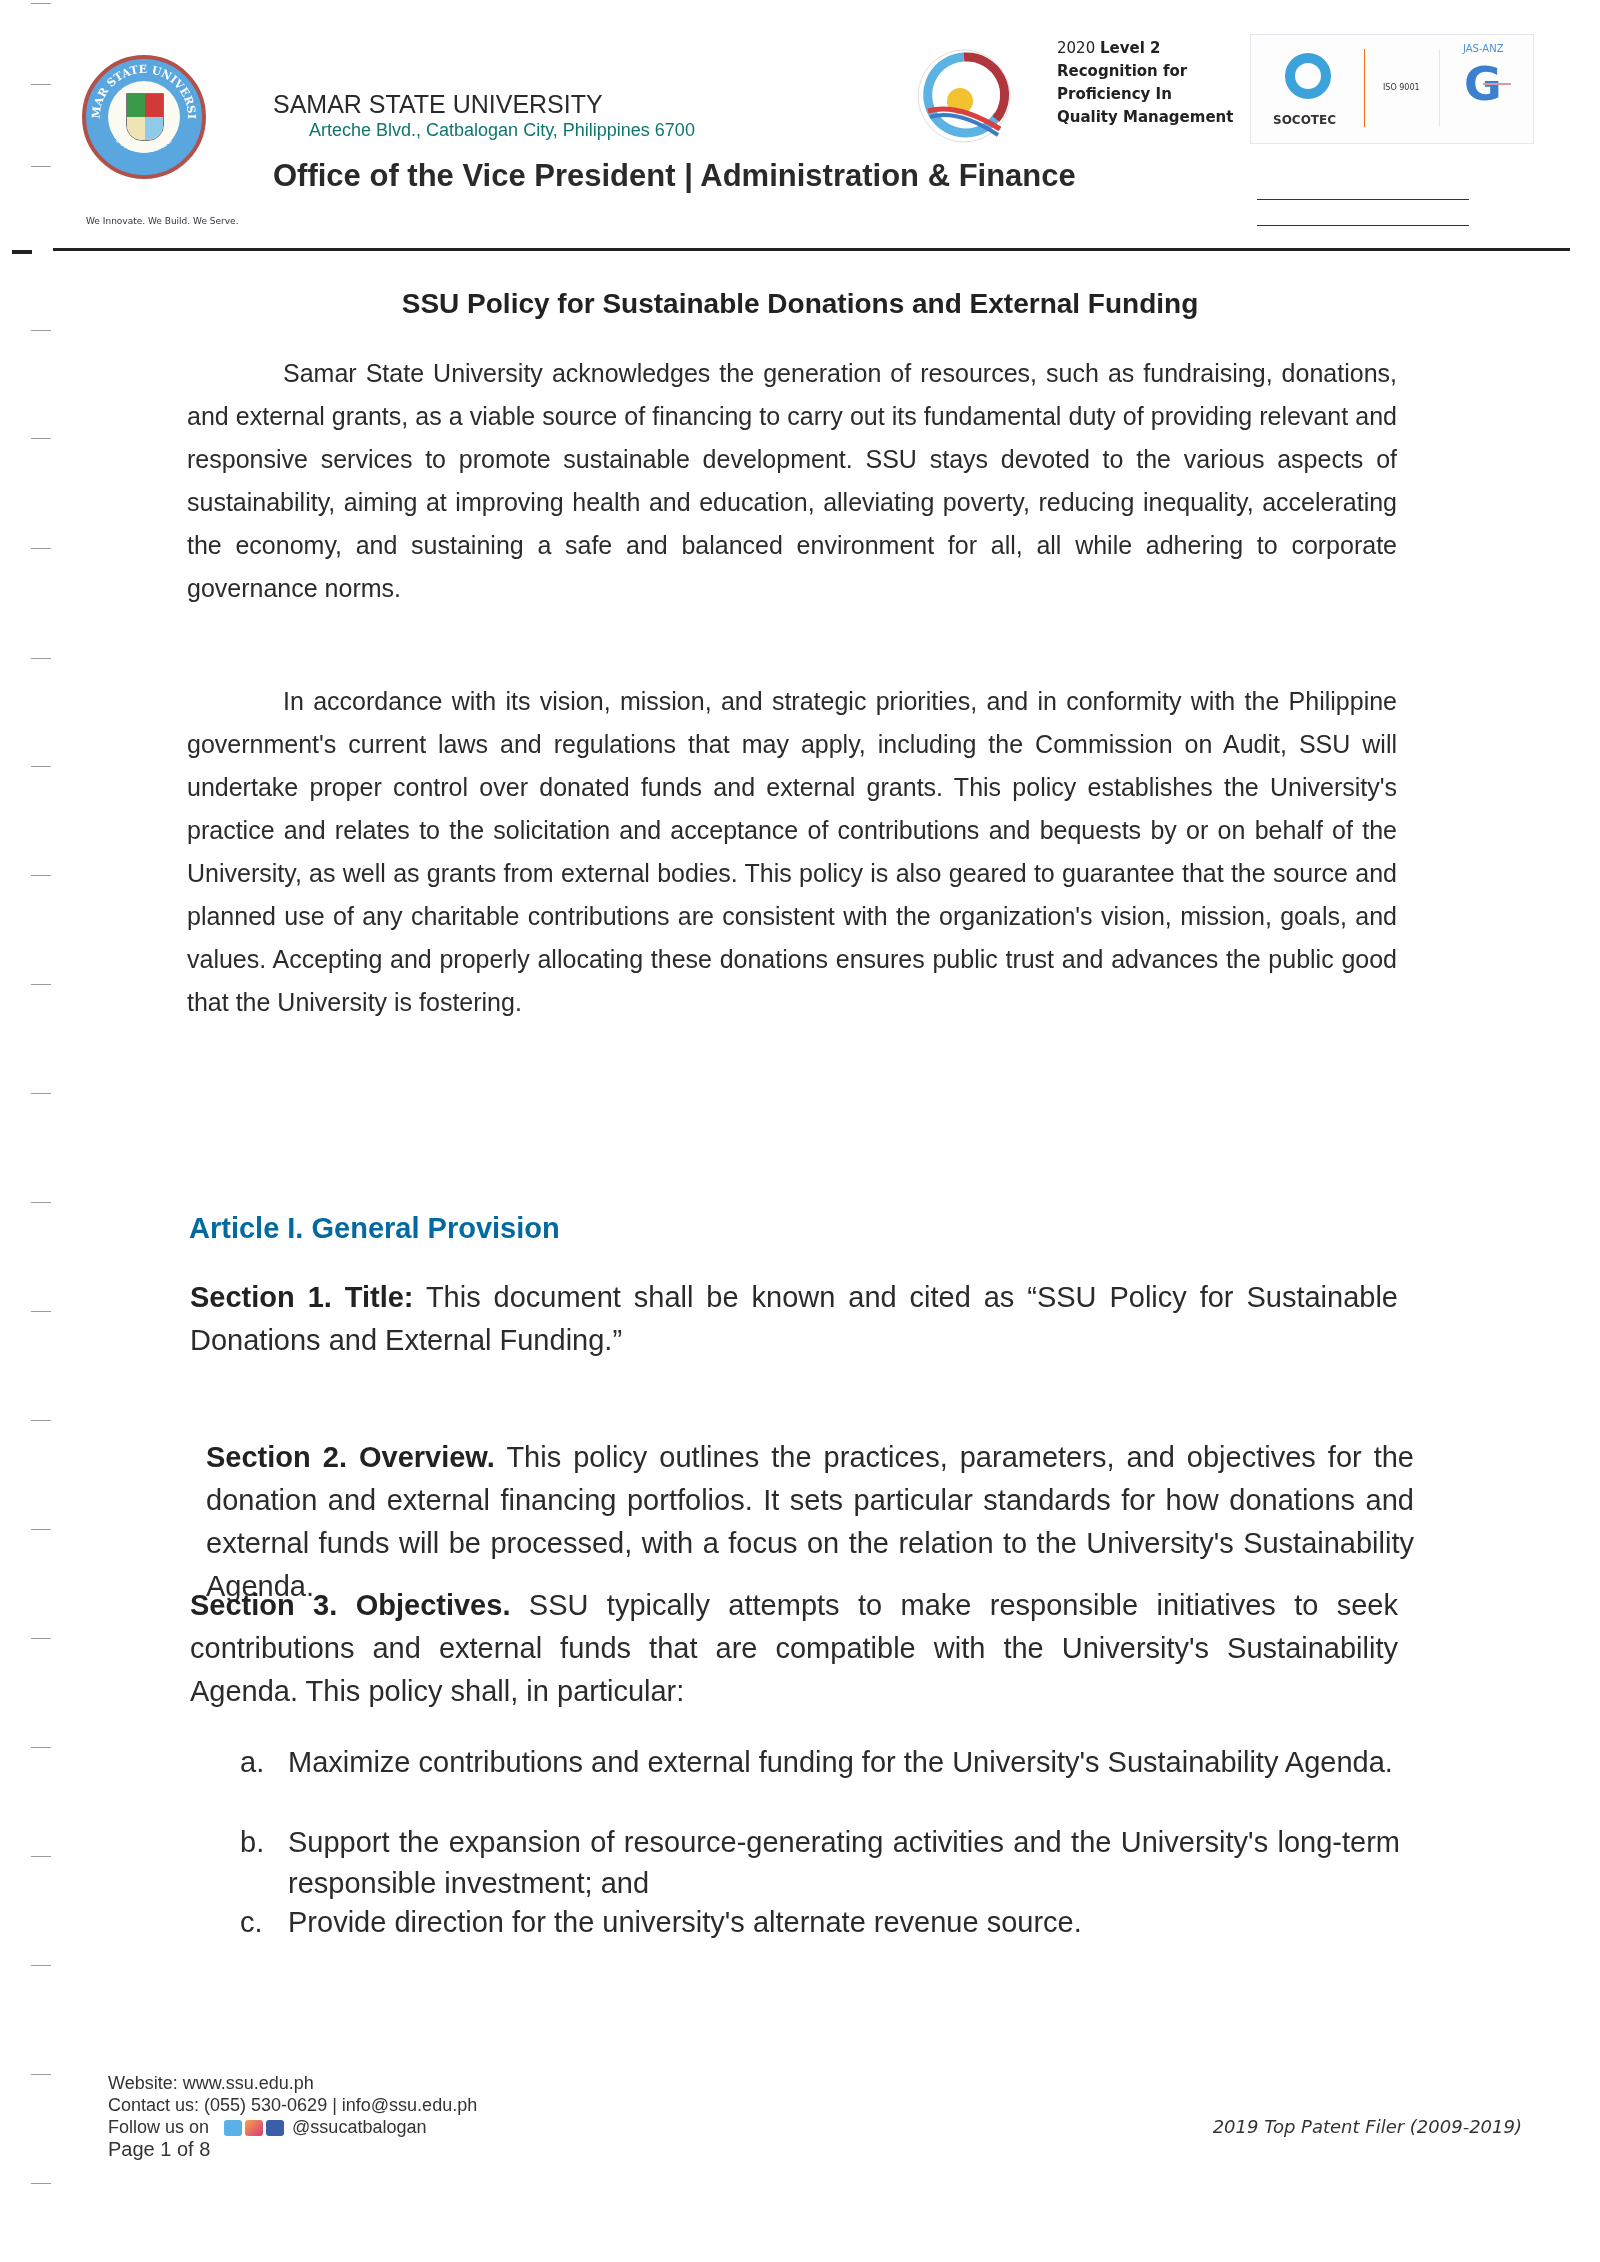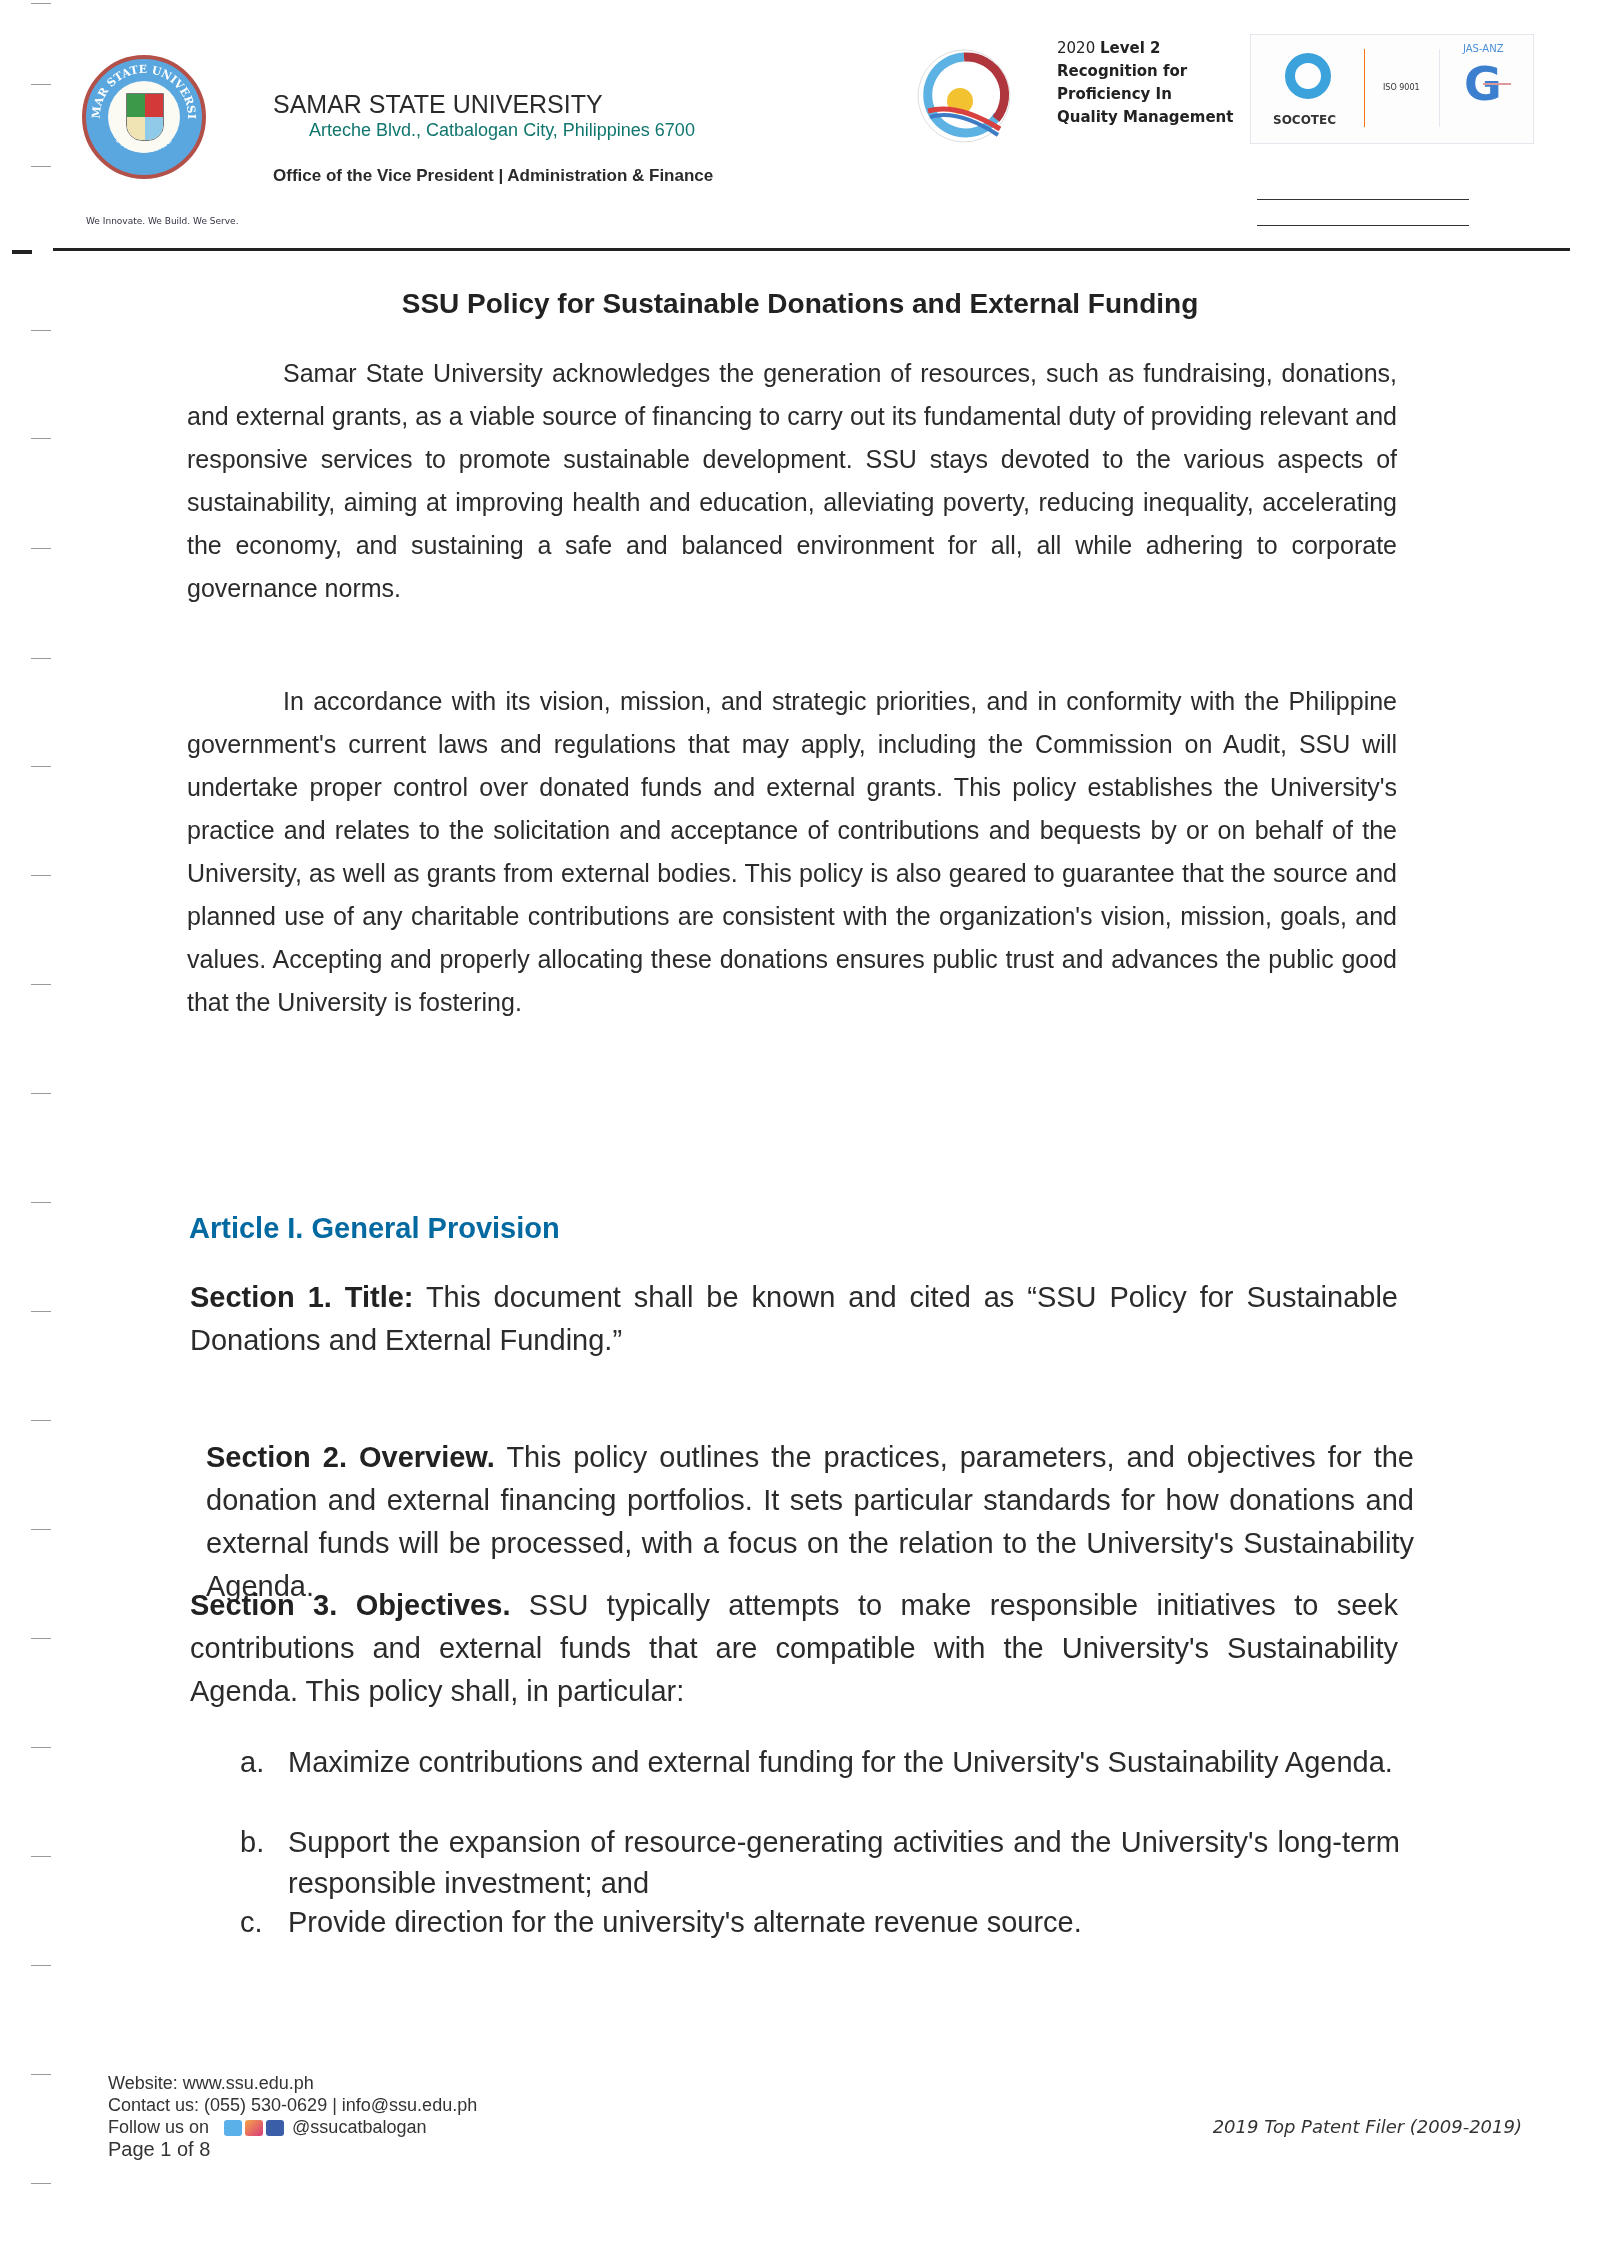--- a/index.html
+++ b/index.html
@@ -11,21 +11,21 @@
   
   .seal { position: absolute; left: 82px; top: 55px; width: 124px; height: 124px; border-radius: 50%;
           background: #5aa7df; border: 4px solid #b4504a; box-sizing: border-box; }
   .seal-inner { position: absolute; left: 22px; top: 22px; width: 72px; height: 72px; border-radius: 50%; background: #fbfbf4; }
   .shield { position: absolute; left: 18px; top: 12px; width: 36px; height: 46px; border-radius: 0 0 16px 16px; overflow: hidden; border: 1px solid #777; }
   .shield div { position: absolute; width: 50%; height: 50%; }
   .seal-text { position: absolute; left: 0; top: 0; width: 100%; height: 100%; }
   .motto { position: absolute; left: 86px; top: 216px; font-size: 9px; color: #334; font-family: "DejaVu Sans", sans-serif; }
   .uni-name { position: absolute; left: 273px; top: 90px; font-size: 25px; color: #2a2a2a; }
   .uni-addr { position: absolute; left: 273px; top: 120px; font-size: 18px; color: #0f766e; margin-left: 36px; }
-  .uni-office { position: absolute; left: 273px; top: 166px; font-size: 17px; font-weight: bold; color: #2a2a2a; text-align: right; }
+  .uni-office { position: absolute; left: 273px; top: 158px; font-size: 31px; font-weight: bold; color: #2a2a2a; text-align: right; }
 
   .pqa-logo { position: absolute; left: 908px; top: 45px; width: 112px; height: 102px; border-radius: 50%; }
   .pqa-text { position: absolute; left: 1057px; top: 37px; font-size: 15px; line-height: 23px; color: #222; font-family: "DejaVu Sans", sans-serif; }
   .pqa-text b { font-weight: bold; }
 
   .cert-box { position: absolute; left: 1250px; top: 34px; width: 282px; height: 108px; border: 1px solid #e4e8ee; background: #fdfdfe; }
   .socotec-ring { position: absolute; left: 34px; top: 18px; width: 46px; height: 46px; border-radius: 50%; border: 10px solid #3ca2dc; box-sizing: border-box; }
   .socotec-label { position: absolute; left: 22px; top: 78px; font-size: 12px; font-weight: bold; color: #333; font-family: "DejaVu Sans", sans-serif; }
   .iso-box { position: absolute; left: 113px; top: 14px; width: 74px; height: 78px; border-left: 1px solid #f97316; border-right: 1px solid #e4e8ee; }
   .iso-label { position: absolute; left: 18px; top: 34px; font-size: 8px; color: #333; font-family: "DejaVu Sans", sans-serif; }

